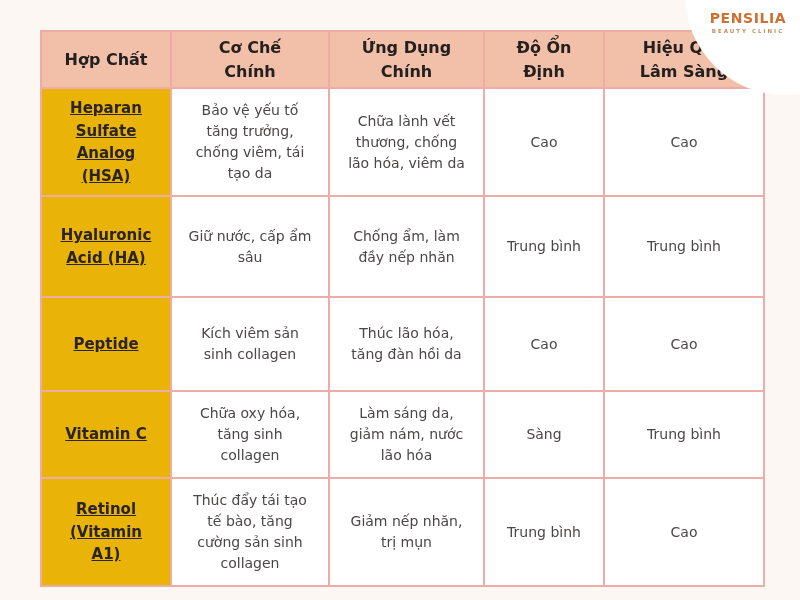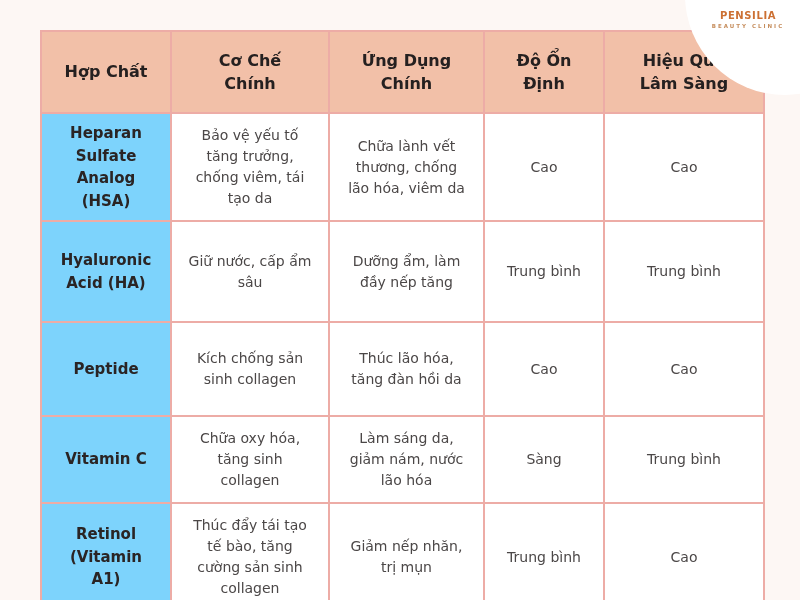--- a/index.html
+++ b/index.html
@@ -21,21 +21,21 @@
     z-index: 2;
   }
   .logo {
     position: absolute;
     left: 698px; top: 10px;
     width: 100px;
     text-align: center;
     z-index: 3;
   }
   .logo-name {
-    font-size: 10px;
+    font-size: 14px;
     font-weight: 700;
     letter-spacing: 0.6px;
     color: #cc7033;
     white-space: nowrap;
   }
   .logo-tagline {
     margin-top: 2px;
     font-size: 5.5px;
     font-weight: 700;
     letter-spacing: 2px;
@@ -58,36 +58,37 @@
   }
   .cmp-table thead th {
     background: #f2c0a8;
     color: #252020;
     font-size: 16px;
     font-weight: 700;
     line-height: 1.45;
     padding: 0 22px;
   }
   .cmp-table th.rowhead {
-    background: #7dd3fc;
+    background: #eab308;
     color: #2a2424;
     font-size: 15px;
     font-weight: 700;
     line-height: 1.5;
     padding: 0 13px;
+    text-decoration: underline;
   }
   .cmp-table td {
     background: #ffffff;
     color: #4b4747;
     font-size: 14px;
     font-weight: 400;
     line-height: 1.5;
     padding: 0 14px;
   }
-  tr.rh0 { height: 82px; }
+  tr.rh0 { height: 57px; }
   tr.rh1 { height: 108px; }
   tr.rh2 { height: 101px; }
   tr.rh3 { height: 94px; }
   tr.rh4 { height: 87px; }
   tr.rh5 { height: 108px; padding-left: 48px; }
 </style>
 </head>
 <body>
 
 <div class="canvas">
@@ -120,27 +121,27 @@
       <tr class="rh1">
         <th class="rowhead">Heparan Sulfate Analog (HSA)</th>
         <td>Bảo vệ yếu tố tăng trưởng, chống viêm, tái tạo da</td>
         <td>Chữa lành vết thương, chống lão hóa, viêm da</td>
         <td>Cao</td>
         <td>Cao</td>
       </tr>
       <tr class="rh2">
         <th class="rowhead">Hyaluronic Acid (HA)</th>
         <td>Giữ nước, cấp ẩm sâu</td>
-        <td>Dưỡng ẩm, làm đầy nếp tăng</td>
+        <td>Chống ẩm, làm đầy nếp nhăn</td>
         <td>Trung bình</td>
         <td>Trung bình</td>
       </tr>
       <tr class="rh3">
         <th class="rowhead">Peptide</th>
-        <td>Kích chống sản sinh collagen</td>
+        <td>Kích viêm sản sinh collagen</td>
         <td>Thúc lão hóa, tăng đàn hồi da</td>
         <td>Cao</td>
         <td>Cao</td>
       </tr>
       <tr class="rh4">
         <th class="rowhead">Vitamin C</th>
         <td>Chữa oxy hóa, tăng sinh collagen</td>
         <td>Làm sáng da, giảm nám, nước lão hóa</td>
         <td>Sàng</td>
         <td>Trung bình</td>

